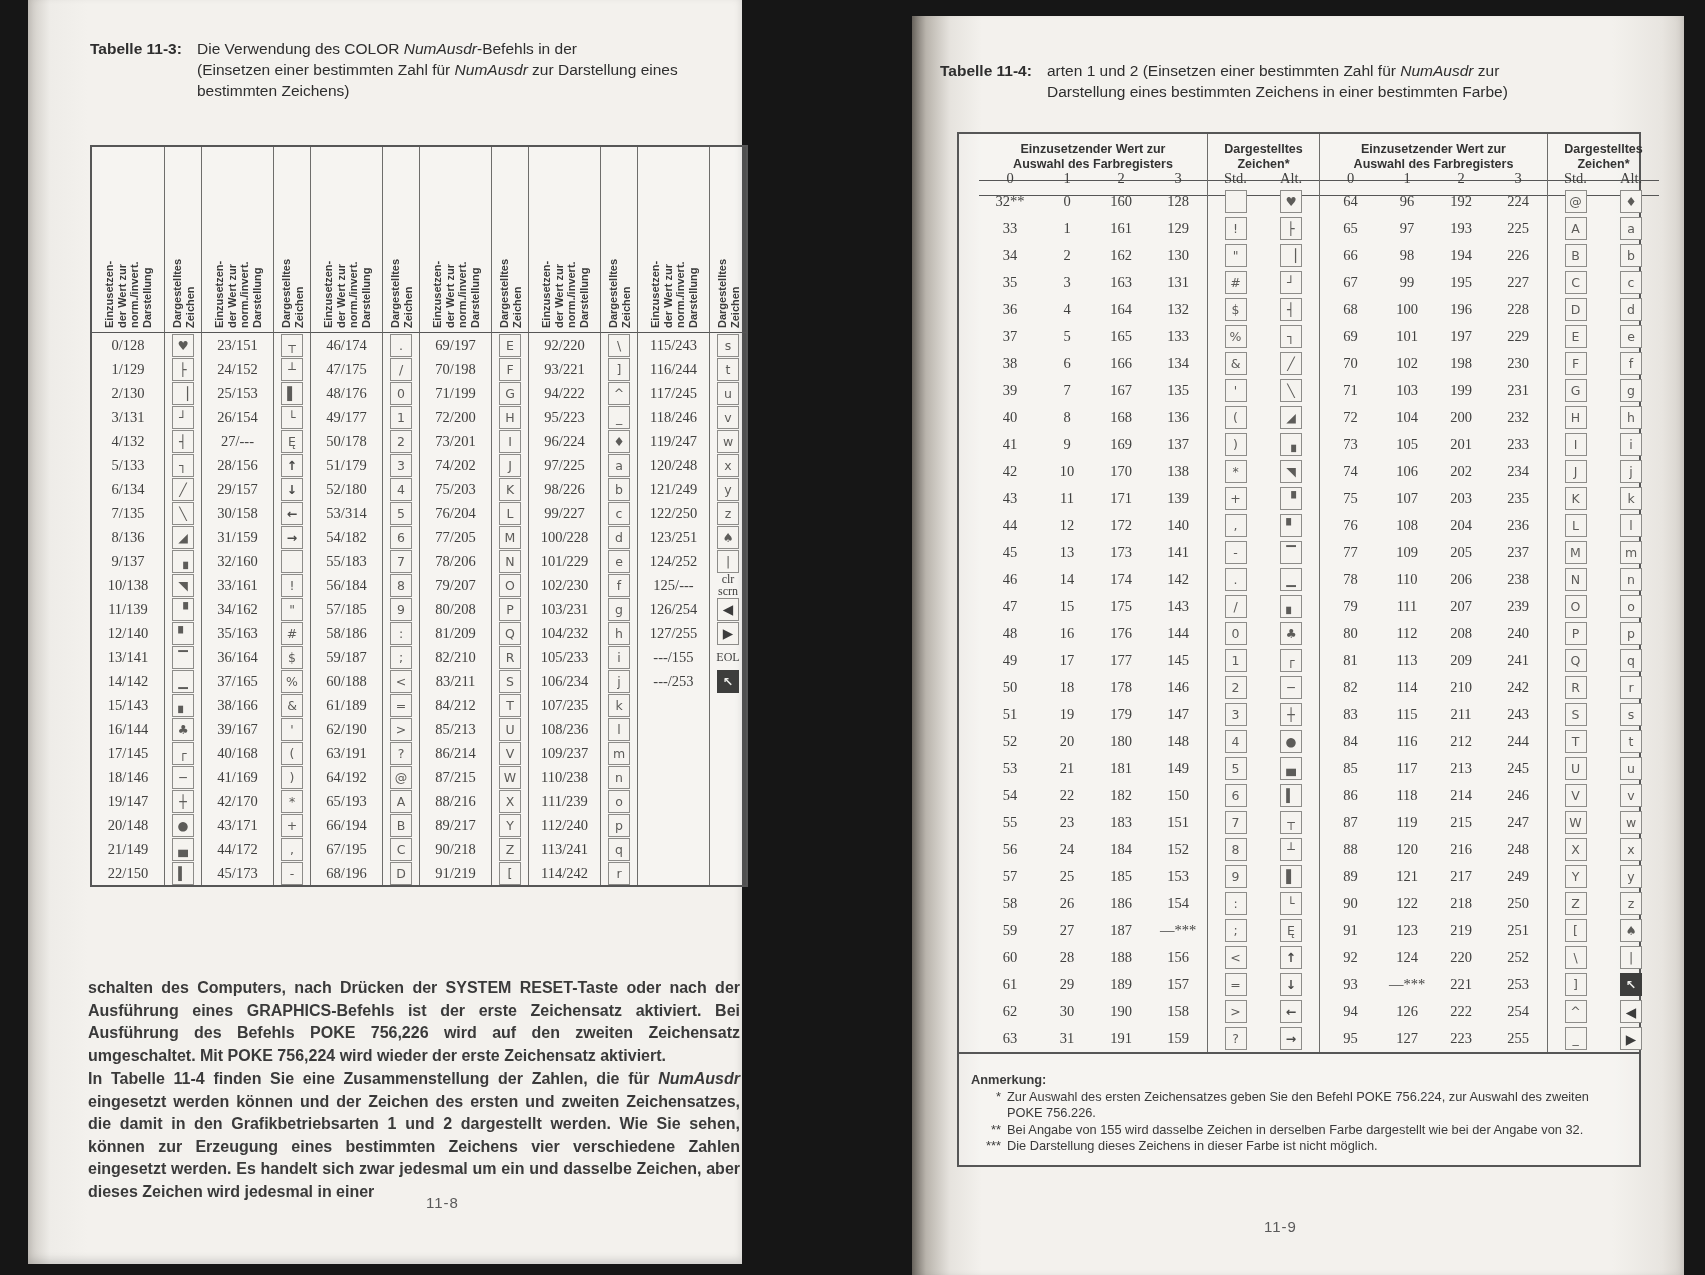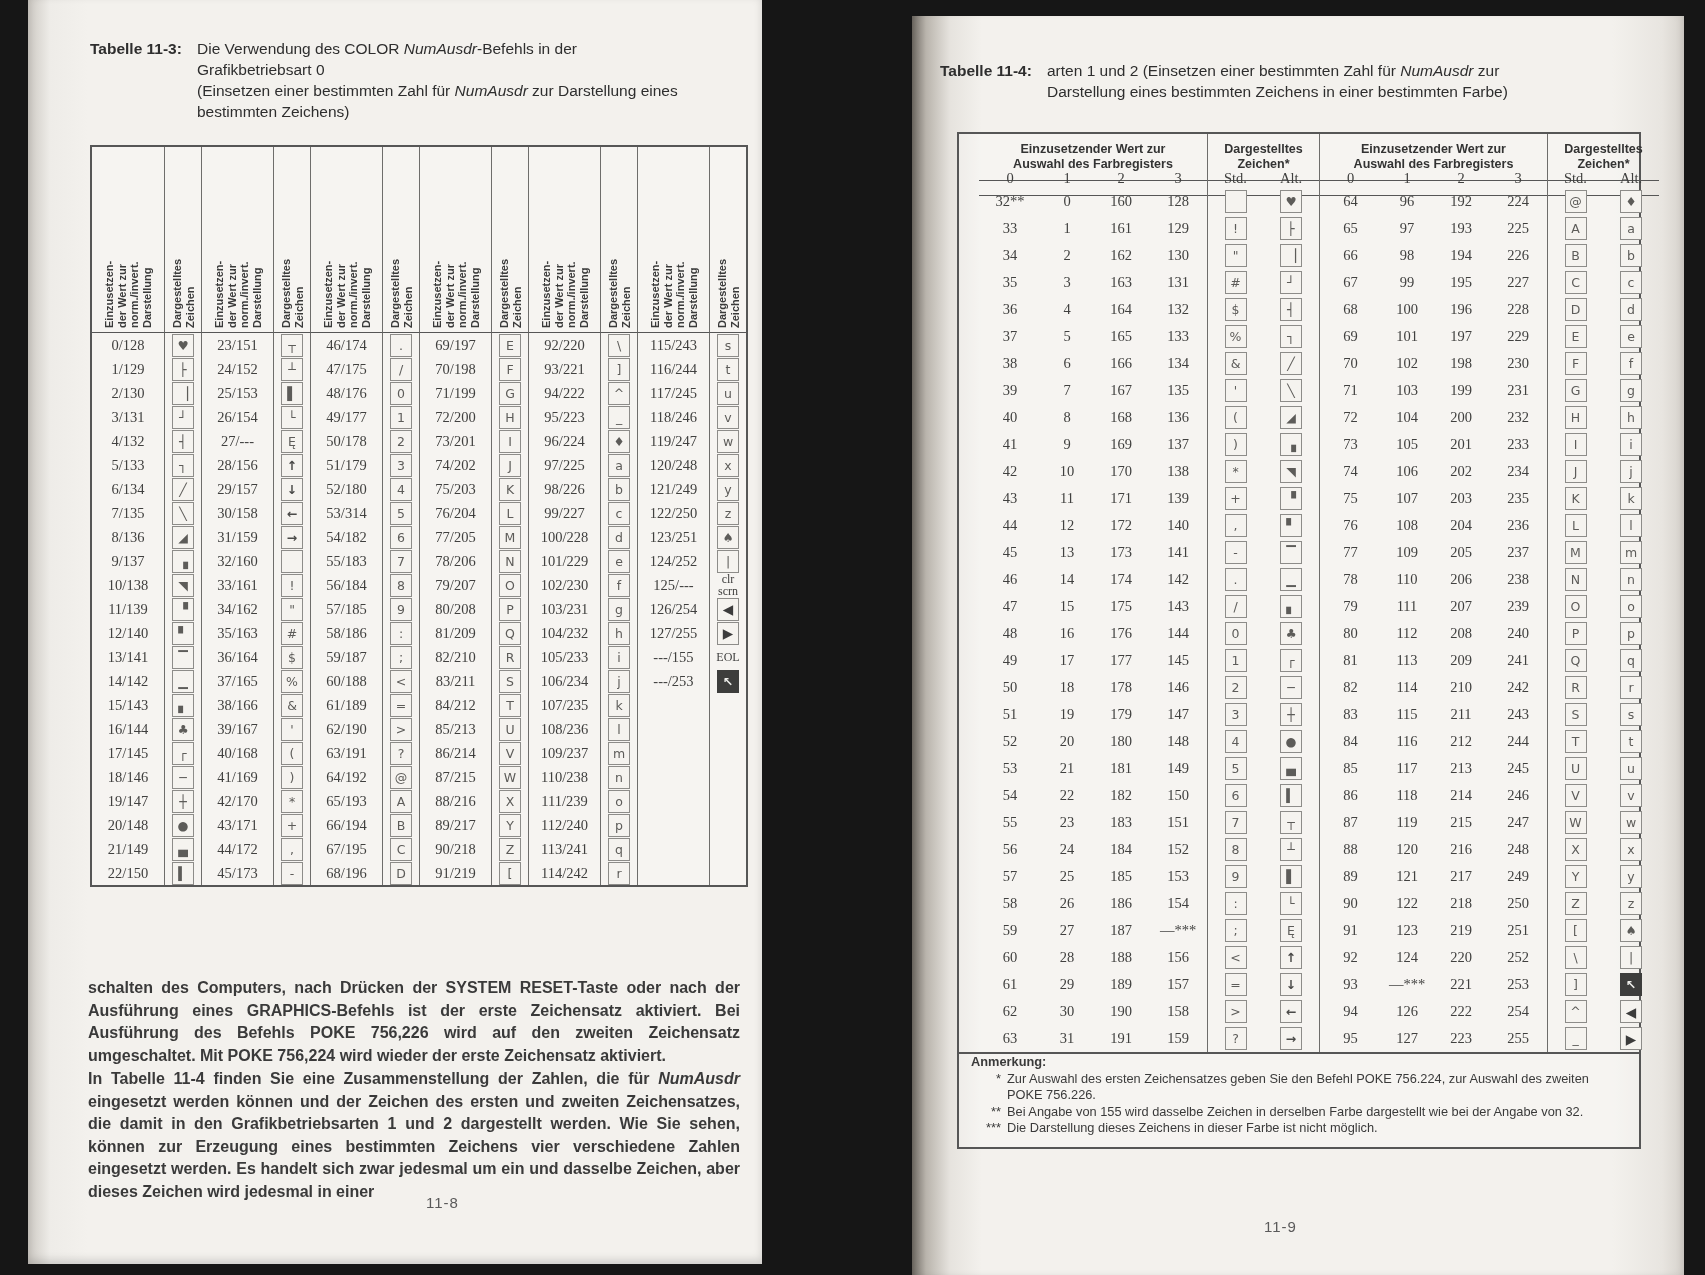--- a/index.html
+++ b/index.html
@@ -1,21 +1,21 @@
 <!DOCTYPE html>
 <html><head>
 <meta charset="utf-8">
 <style>
   html,body{margin:0;padding:0;}
   body{background:#161616;font-family:"Liberation Sans",sans-serif;}
   #stage{position:relative;width:1705px;height:1275px;overflow:hidden;background:#161616;}
   .page{position:absolute;background:#f2f0ec;}
   #page-left{left:28px;top:0;width:714px;height:1264px;
     background:linear-gradient(90deg,#cdc9c3 0px,#eeece8 22px,#f3f1ed 60px,#f3f1ed 770px,#e4e1db 830px,#b5b0a8 866px,#7d786f 878px);
-    box-shadow:inset 0 -4px 8px rgba(0,0,0,.15);padding-left:20px;}
+    box-shadow:inset 0 -4px 8px rgba(0,0,0,.15);}
   #page-right{left:912px;top:16px;width:772px;height:1266px;
     background:linear-gradient(90deg,#6e6962 0px,#b9b4ac 14px,#e6e3de 38px,#f3f1ed 70px,#f3f1ed 700px,#e8e5e0 750px,#d6d2cc 772px);
     box-shadow:inset 0 -4px 8px rgba(0,0,0,.15);}
   .it{font-style:italic;}
   .caption{position:absolute;font-size:15.5px;color:#2e2e2e;line-height:21px;}
   .caption-label{font-weight:bold;}
   .caption-lines div{white-space:nowrap;}
   .bodytext{position:absolute;width:652px;font-size:16px;line-height:22.6px;color:#3a3a3a;text-align:justify;font-weight:bold;}
   .pagenum{position:absolute;font-size:15px;color:#5a5a5a;letter-spacing:1px;}
 
@@ -38,21 +38,21 @@
   #t114wrap{position:absolute;left:45px;top:116px;width:680px;border:2px solid #565656;background:rgba(255,255,255,.25);}
   #t114{display:grid;grid-template-columns:62px 52px 56px 58px 56px 56px 62px 52px 56px 58px 56px 56px;
     grid-auto-rows:27px;padding-left:20px;}
   #t114 .cell{display:flex;align-items:center;justify-content:center;
     font-family:"Liberation Serif",serif;font-size:14.5px;color:#40403f;}
   #t114 .bl{border-left:1px solid #6e6d6b;}
   #t114 .bb{border-bottom:1.5px solid #565656;}
   #t114 .ghdr{height:46px;flex-direction:column;font-family:"Liberation Sans",sans-serif;
     font-weight:bold;font-size:12.5px;line-height:15px;color:#333;}
   #t114 .shdr{height:34px;}
-  .fnote{border-top:2px solid #565656;padding:0 12px 10px 12px;font-size:12.8px;line-height:16.5px;color:#3a3a3a;}
+  .fnote{border-top:2px solid #565656;padding:18px 12px 10px 12px;font-size:12.8px;line-height:16.5px;color:#3a3a3a;}
   .fn-head{font-weight:bold;}
   .fn-item{display:flex;}
   .fn-marker{width:30px;text-align:right;padding-right:6px;flex:none;}
   .fn-text{flex:1;padding-right:30px;}
 
   
   .g{display:inline-flex;width:20px;height:21px;border:1px solid #8d8c89;
      align-items:center;justify-content:center;flex:none;
      font-family:"DejaVu Sans","DejaVu Sans Mono",sans-serif;font-size:12.5px;color:#5d5c59;background:#f5f3ef;}
   .g.solid{color:#3c3c3c;font-size:13.5px;}
@@ -64,21 +64,20 @@
 <body>
 
 <div id="stage">
 
   <div class="page" id="page-left">
     <div class="caption" style="left:62px;top:38px;">
       <span class="caption-label">Tabelle 11-3:</span>
     </div>
     <div class="caption caption-lines" style="left:169px;top:38px;">
         <div><span>Die Verwendung des COLOR </span><span class="it">NumAusdr</span><span>-Befehls in der</span></div>
-        <div><span>Grafikbetriebsart 0</span></div>
         <div><span>(Einsetzen einer bestimmten Zahl für </span><span class="it">NumAusdr</span><span> zur Darstellung eines</span></div>
         <div><span>bestimmten Zeichens)</span></div>
       </div>
 
     <div id="t113">
         <div class="cell hdr">
           <div class="rot">
             <div>Einzusetzen-</div>
             <div>der Wert zur</div>
             <div>norm./invert.</div>

